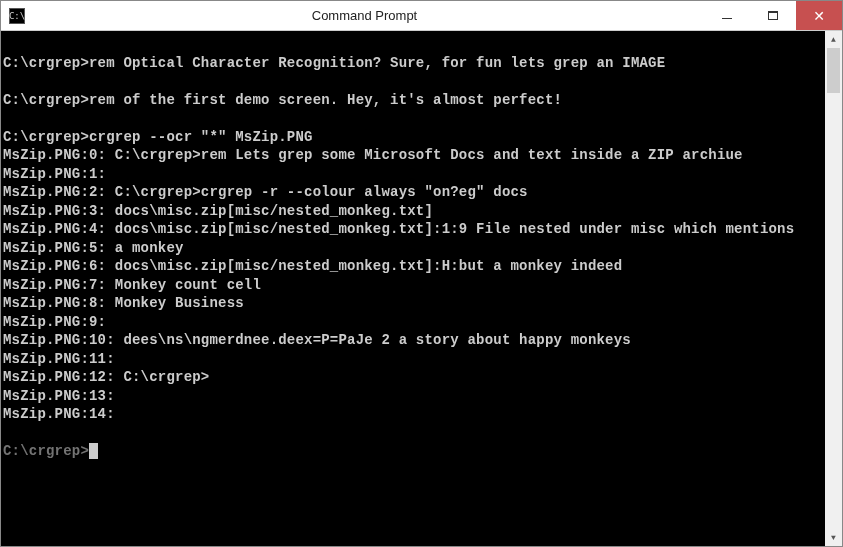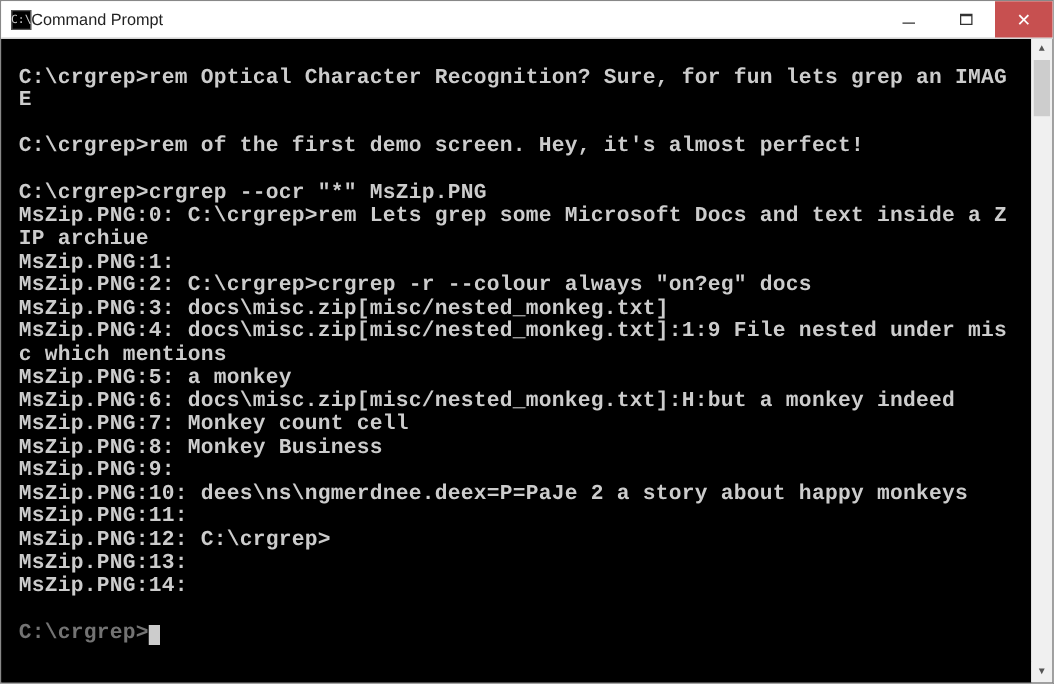--- a/index.html
+++ b/index.html
@@ -37,20 +37,21 @@
       border: 1px solid #555;
       display: flex;
       align-items: center;
       justify-content: center;
       font-size: 9px;
       color: #ccc;
       font-family: monospace;
     }
     .titlebar-title {
       flex: 1;
+      text-align: center;
       font-family: 'Segoe UI', Tahoma, sans-serif;
       font-size: 13px;
       color: #222;
     }
     .window-controls {
       display: flex;
       height: 100%;
     }
     .window-btn {
       width: 46px;
@@ -86,23 +87,23 @@
     .terminal-area {
       flex: 1;
       display: flex;
       background: #000;
       overflow: hidden;
     }
     .terminal {
       flex: 1;
       background: #000;
       color: #ccc;
-      font-size: 17px;
+      font-size: 14px;
       line-height: 18.5px;
-      padding: 4px 14px;
+      padding: 4px 2px;
       white-space: pre-wrap;
       word-break: break-all;
       font-family: Consolas, 'Courier New', monospace;
       font-weight: bold;
       letter-spacing: 0.2px;
     }
     .scrollbar {
       width: 17px;
       background: #f0f0f0;
       display: flex;

